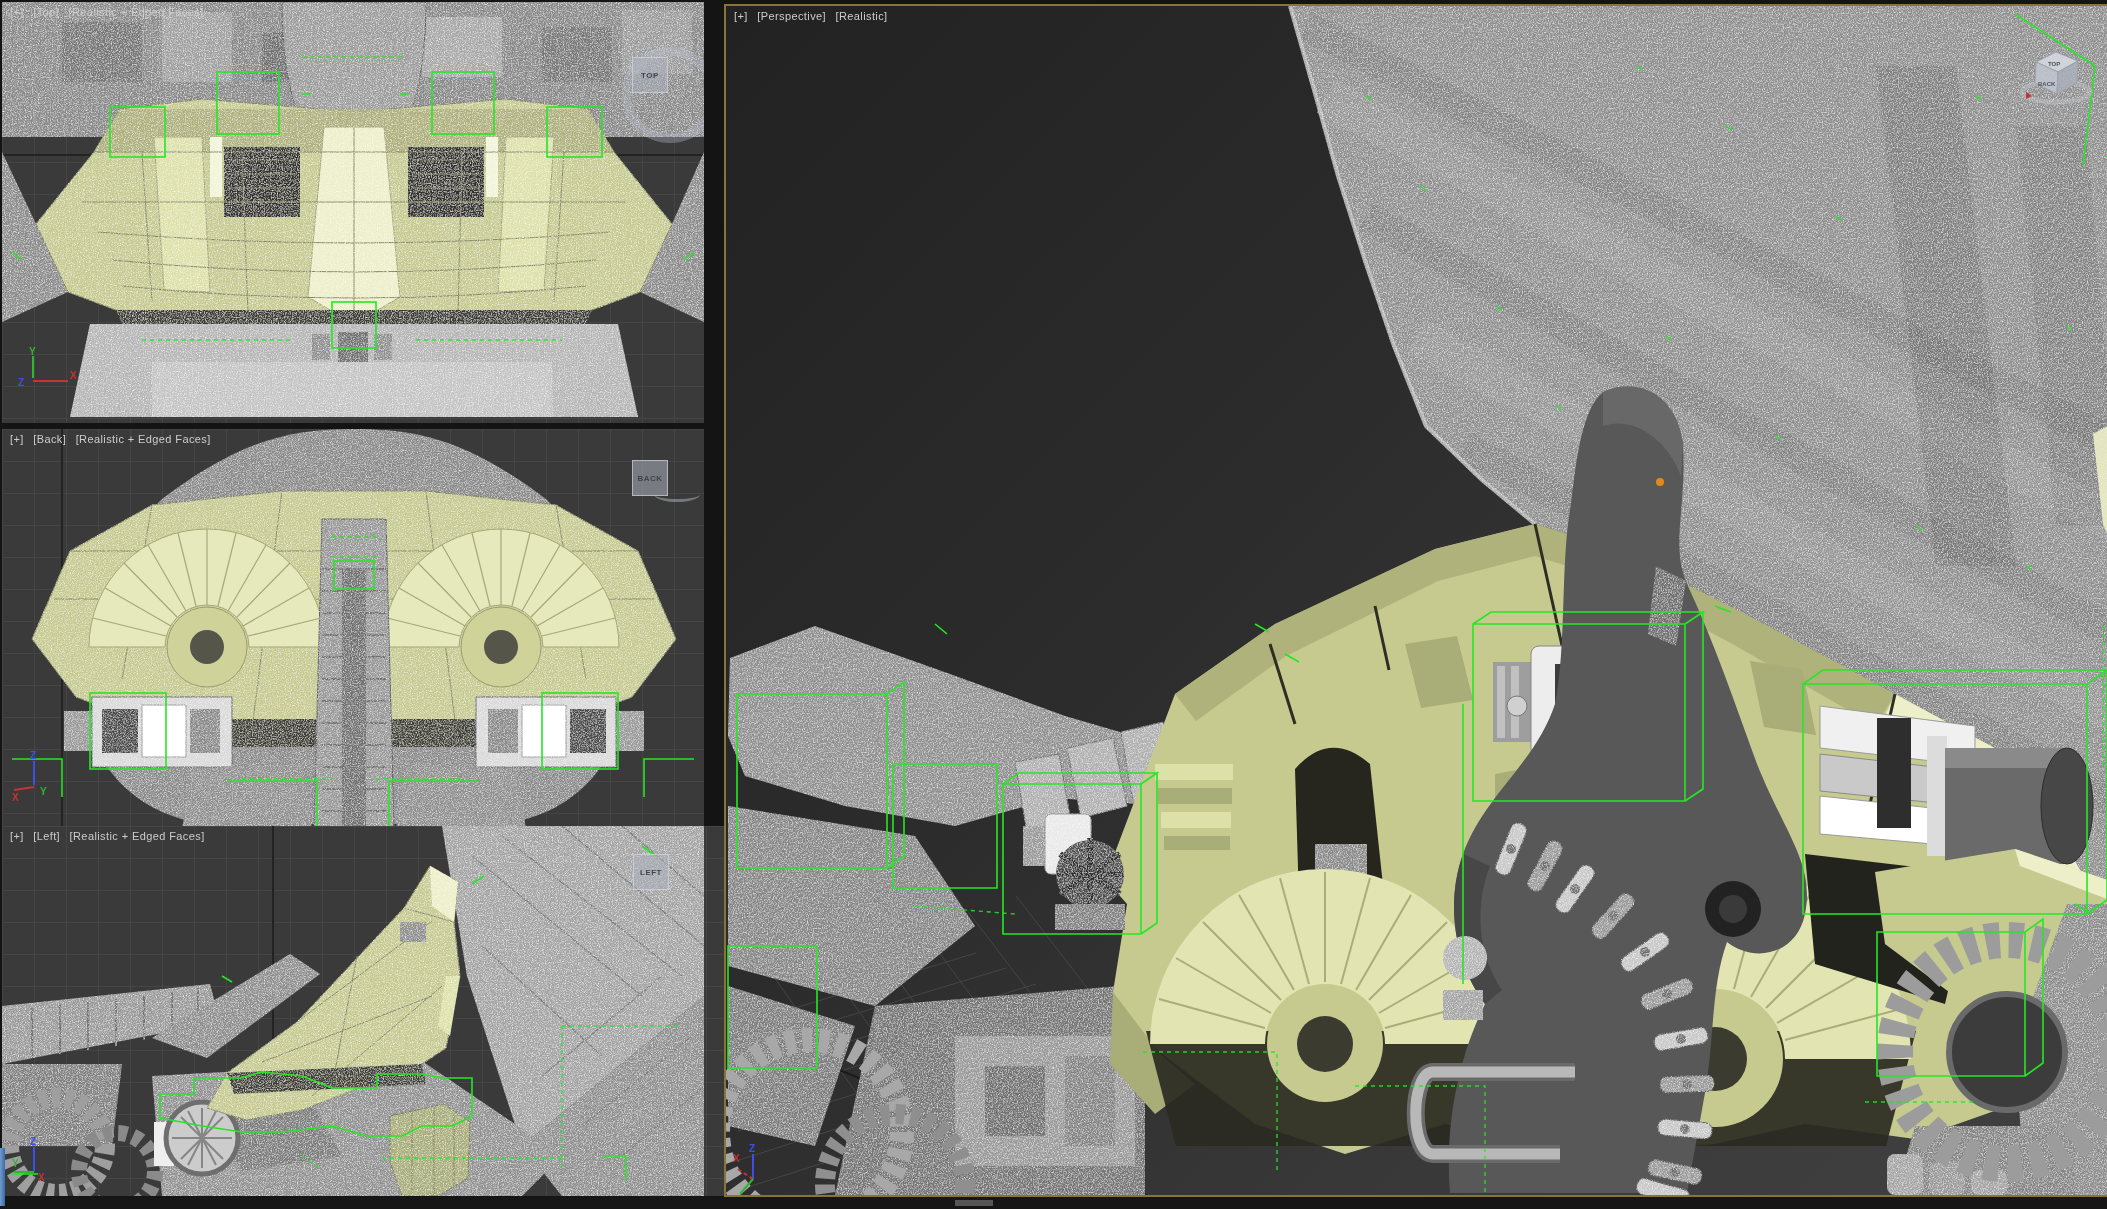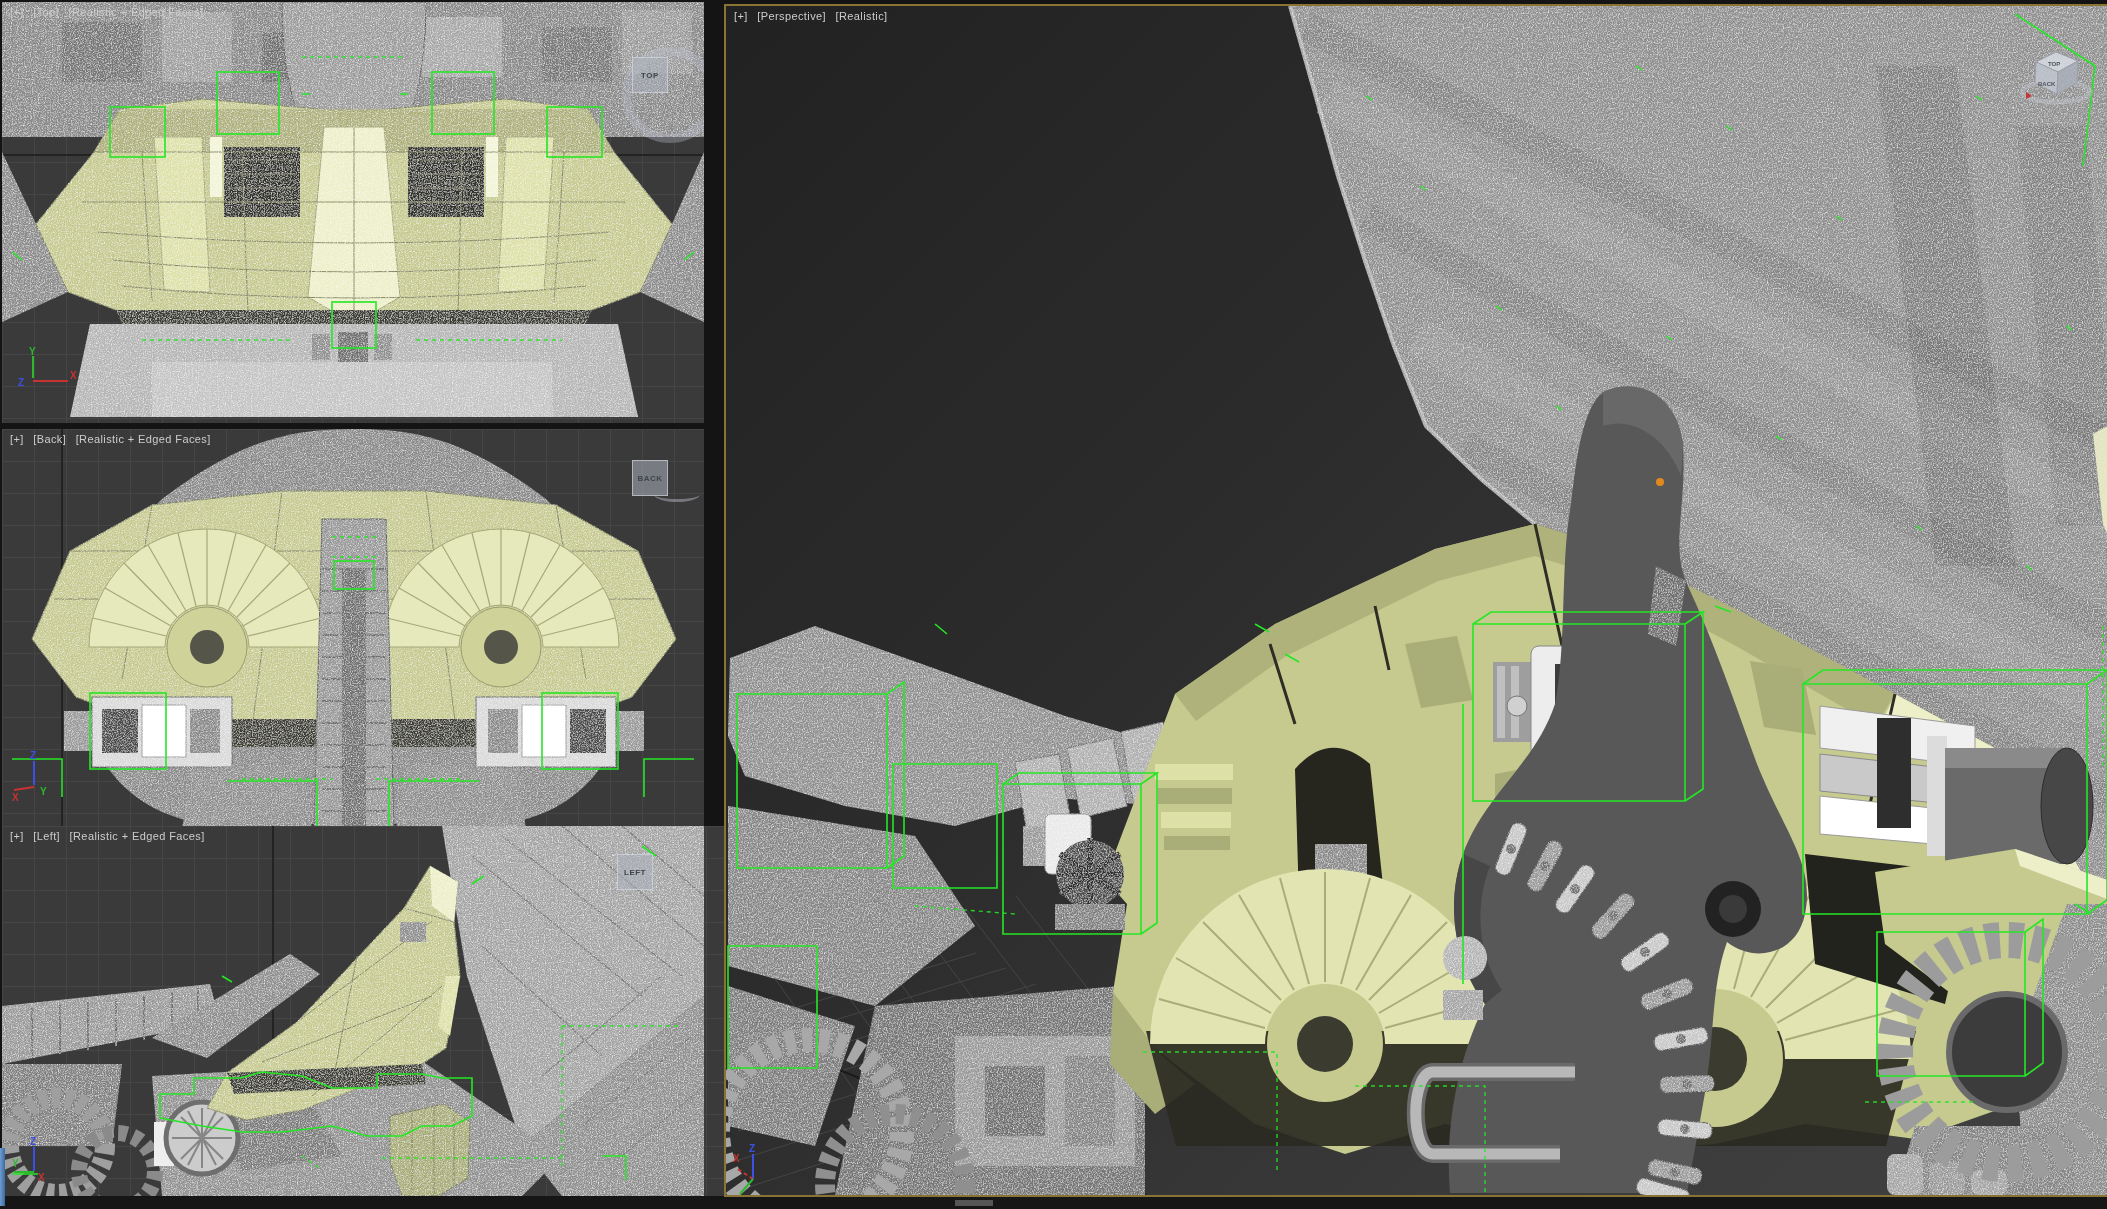--- a/index.html
+++ b/index.html
@@ -261,21 +261,21 @@
         <polygon points="225,247 420,238 424,258 232,268" fill="#3e3e32"></polygon>
         <polygon class="f-armorD" stroke="#77795a" points="388,290 442,278 468,296 466,352 436,370 400,370 388,336"></polygon>
         <path class="wire" d="M410,284 L410,368 M432,280 L432,370 M452,288 L452,360"></path>
       </g>
       <g>
         <polyline class="sel" points="158,292 158,268 192,268 192,252 238,252 260,246 300,250 330,262 375,262 375,248 420,248 440,252 470,252 470,290 450,300 420,300 400,310 365,310 330,300 280,306 240,306 200,300 158,292"></polyline>
         <path class="seld" d="M560,200 V340 M560,200 H680 M380,332 H560 M300,330 l20,14"></path>
         <path class="sel" d="M10,348 l26,0 M640,20 l14,10 M470,58 l12,-8 M220,150 l10,6 M600,330 l24,0 0,24"></path>
       </g>
     </svg>
-    <div class="vcube" style="left:615px;top:28px;">LEFT</div>
+    <div class="vcube" style="left:631px;top:28px;">LEFT</div>
     <svg class="gizmo" style="left:8px;top:308px;" width="70" height="56">
       <line x1="24" y1="37" x2="24" y2="13" stroke="var(--axis-z)" stroke-width="2"></line>
       <line x1="24" y1="38" x2="4" y2="38" stroke="var(--axis-y)" stroke-width="2"></line>
       <text class="gz-t" x="20" y="11" fill="var(--axis-z)">Z</text>
       <text class="gz-t" x="2" y="33" fill="var(--axis-y)">Y</text>
       <text class="gz-t" x="28" y="47" fill="var(--axis-x)">X</text>
     </svg>
   </section>
 
   <section class="vp" id="vp-persp">

